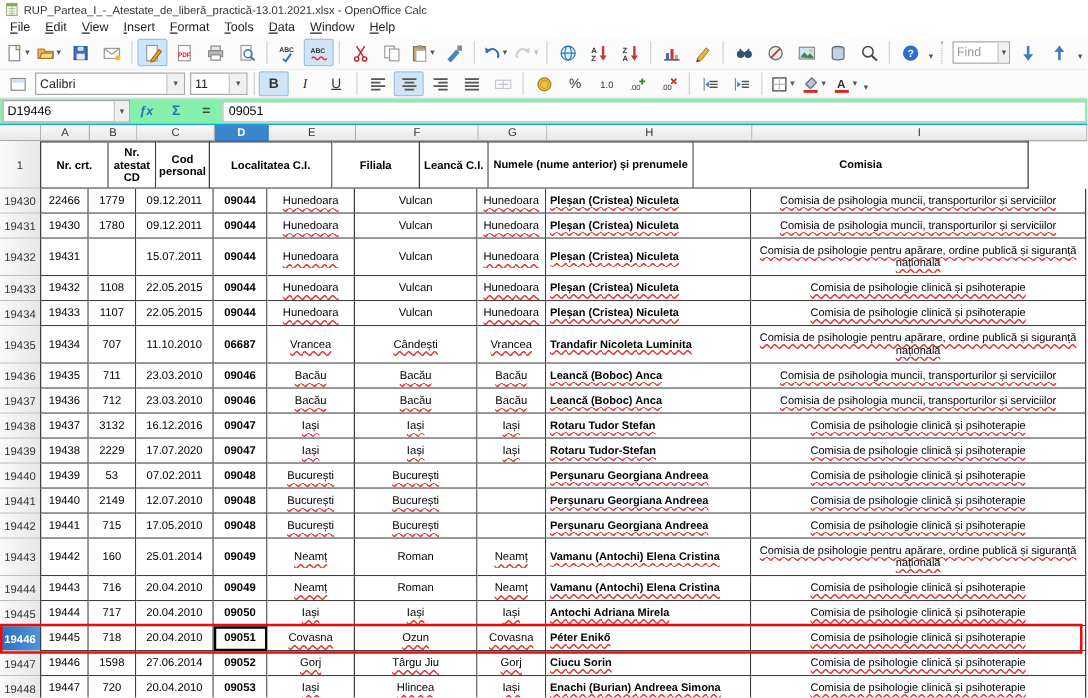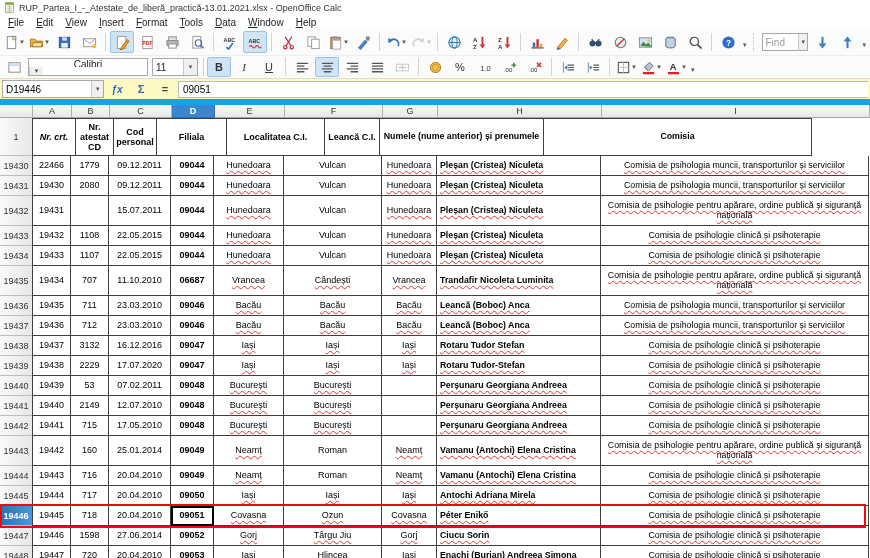--- a/index.html
+++ b/index.html
@@ -23,21 +23,21 @@
   .b-fx{color:#2a6db5;font-style:italic;font-weight:bold;font-size:10px;}
   .b-sum{color:#2a6db5;font-weight:bold;}
   .b-eq{color:#444;font-weight:bold;}
   .sep{width:1px;height:18px;background:#d4d4d4;margin:0 3px;flex:none;}
   .sep.dotted{background:none;border-left:1px dotted #bbb;}
   .dd{font-size:7px;color:#555;margin-left:1px;}
   .combo{display:flex;align-items:center;border:1px solid #a8a8a8;background:#fff;height:16px;font-size:10px;margin:0 2px;}
   .combo .cval{flex:1;padding:0 3px;white-space:nowrap;overflow:hidden;color:#222;}
   .combo .carr{width:13px;align-self:stretch;background:#f0f0f0;border-left:1px solid #c8c8c8;display:flex;align-items:center;justify-content:center;font-size:7px;color:#555;}
   .combo input{border:none;outline:none;font-size:10px;width:100%;padding:0 3px;font-family:"Liberation Sans",sans-serif;background:transparent;}
-  .formulabar{height:20px;display:flex;align-items:center;background:#fef9c3;border-bottom:6px solid #0ea5e9;padding:0 2px;gap:1px;}
+  .formulabar{height:20px;display:flex;align-items:center;background:#86efac;border-bottom:1px solid #0ea5e9;padding:0 2px;gap:1px;}
   .namebox{width:100px;flex:none;}
   .finput{flex:1;height:15px;border:1px solid #bbb;border-right:none;background:#fff;font-size:10px;display:flex;align-items:center;}
   .finput input{border:none;outline:none;width:100%;font-size:10px;padding:0 4px;font-family:"Liberation Sans",sans-serif;}
   .findbox{width:62px;}
   .findbox input{color:#999;}
   
   .sheet{position:relative;font-size:9px;color:#000;background:#fff;}
   .chrow{display:flex;height:13px;}
   .corner{width:33px;flex:none;background:linear-gradient(#fafafa,#e7e7e7);border-right:1px solid #b0b0b0;border-bottom:1px solid #a8a8a8;box-sizing:border-box;}
   .ch{flex:none;display:flex;align-items:center;justify-content:center;background:linear-gradient(#fafafa,#e7e7e7);border-right:1px solid #b0b0b0;border-bottom:1px solid #a8a8a8;box-sizing:border-box;color:#333;font-size:9px;}
@@ -359,21 +359,21 @@
 
   <div class="toolbar tb-fmt">
     <span class="tbtn">
       <span class="ico">
           <svg width="15" height="15" viewBox="0 0 16 16">
             <rect x="2" y="3" width="12" height="10" fill="#fff" stroke="#888"></rect>
             <rect x="2.5" y="3.5" width="11" height="3" fill="#cfe0f5"></rect>
           </svg>
         </span>
     </span>
-    <span class="combo" style="width:118px;flex-direction:column;">
+    <span class="combo" style="width:118px;">
       <span class="cval">Calibri</span>
       <span class="carr">▾</span>
     </span>
     <span class="combo" style="width:44px;">
       <span class="cval">11</span>
       <span class="carr">▾</span>
     </span>
     <span class="sep"></span>
     <span id="fmt-buttons" style="display:flex;align-items:center;gap:1px;">
         <span class="tbtn active">
@@ -539,34 +539,34 @@
         <div class="ch" style="width: 62px;">C</div>
         <div class="ch sel" style="width: 43px;">D</div>
         <div class="ch" style="width: 70px;">E</div>
         <div class="ch" style="width: 98px;">F</div>
         <div class="ch" style="width: 55px;">G</div>
         <div class="ch" style="width: 164px;">H</div>
         <div class="ch" style="width: 268px;">I</div>
       </div>
       <div class="r hdr" style="height: 38px;">
         <div class="rh" style="height: 38px;">1</div>
-        <div class="c first" style="width: 44px; font-style: italic;">
+        <div class="c first" style="width: 55px;">
           <span>Nr. crt.</span>
         </div>
         <div class="c" style="width: 38px;">
           <span>Nr. atestat CD</span>
         </div>
         <div class="c" style="width: 43px;">
           <span>Cod personal</span>
         </div>
+        <div class="c" style="width: 98px;">
+          <span>Localitatea C.I.</span>
+        </div>
         <div class="c" style="width: 70px;">
           <span>Filiala</span>
-        </div>
-        <div class="c" style="width: 98px;">
-          <span>Localitatea C.I.</span>
         </div>
         <div class="c" style="width: 55px;">
           <span>Leancă C.I.</span>
         </div>
         <div class="c small" style="width: 164px;">
           <span>Numele (nume anterior) și prenumele</span>
         </div>
         <div class="c small" style="width: 268px;">
           <span>Comisia</span>
         </div>
@@ -600,21 +600,21 @@
         <div class="c small" style="width: 268px;">
           <span class="sq">Comisia de psihologia muncii, transporturilor și serviciilor</span>
         </div>
       </div>
       <div class="r" style="height: 20px;">
         <div class="rh">19431</div>
         <div class="c first" style="width: 39px;">
           <span>19430</span>
         </div>
         <div class="c" style="width: 38px;">
-          <span>2080</span>
+          <span>1780</span>
         </div>
         <div class="c" style="width: 62px;">
           <span>09.12.2011</span>
         </div>
         <div class="c bold" style="width: 43px;">
           <span>09044</span>
         </div>
         <div class="c" style="width: 70px;">
           <span class="sq">Hunedoara</span>
         </div>

